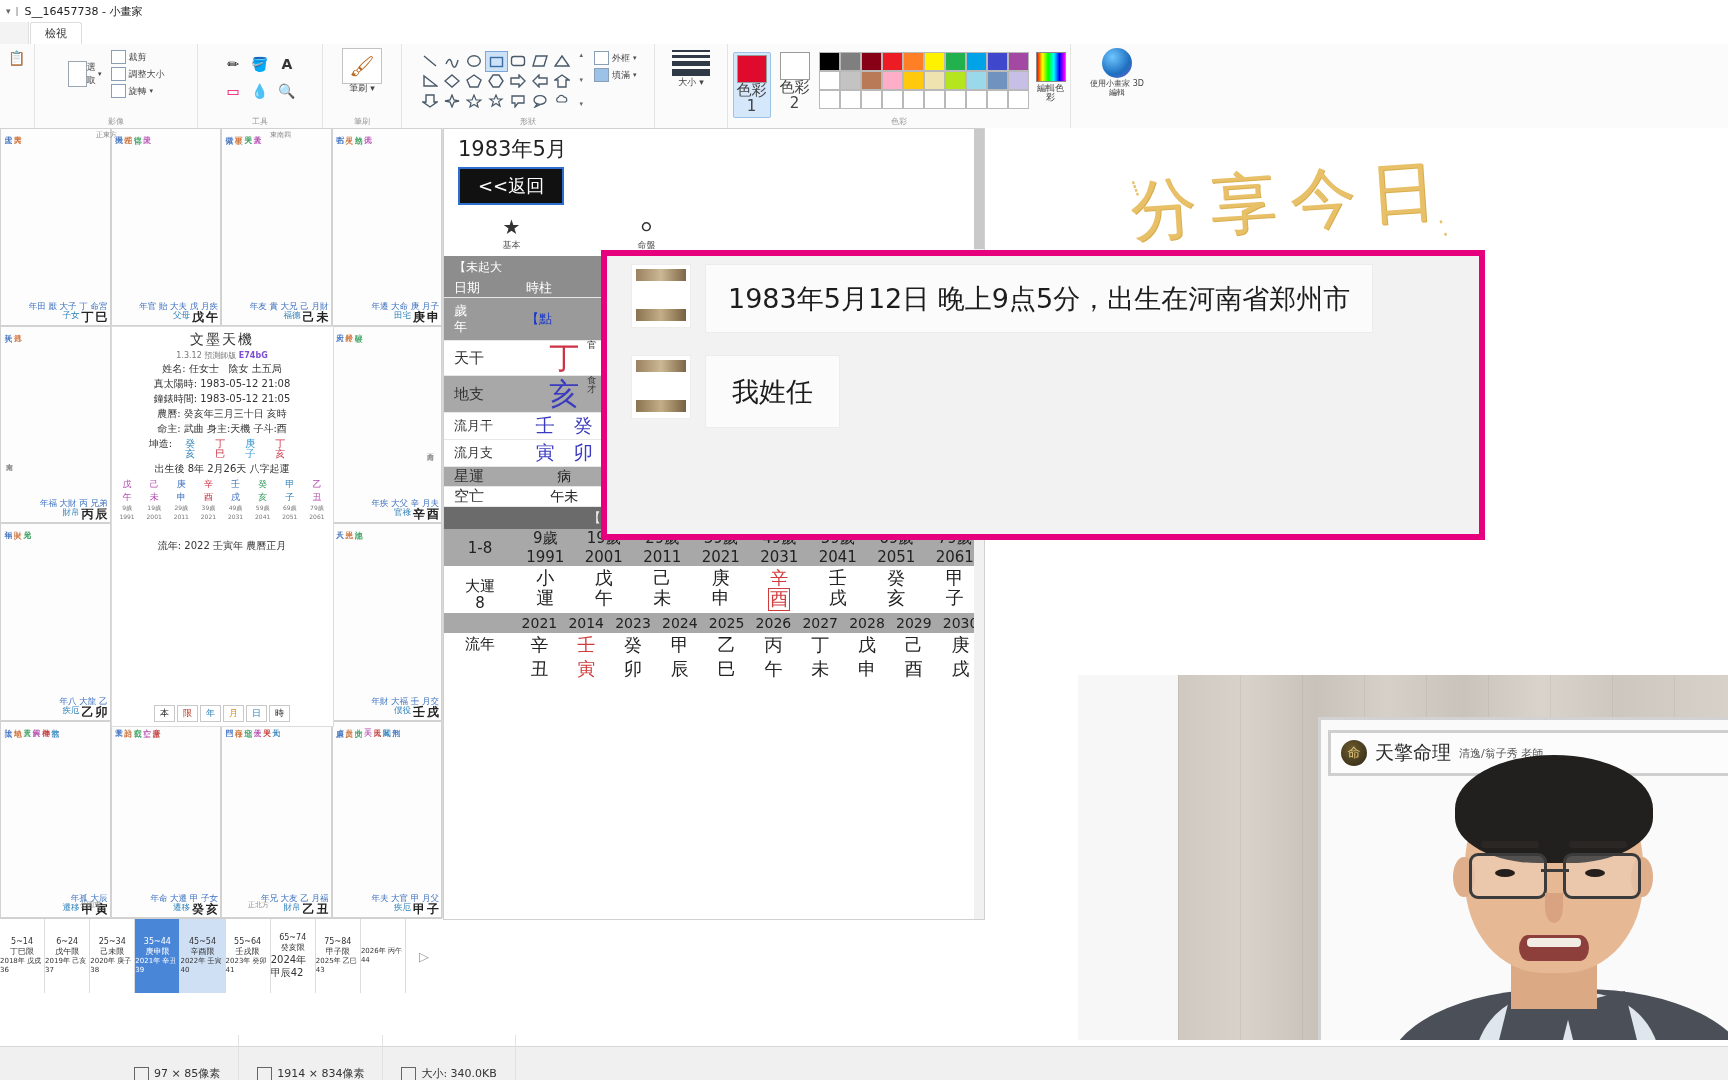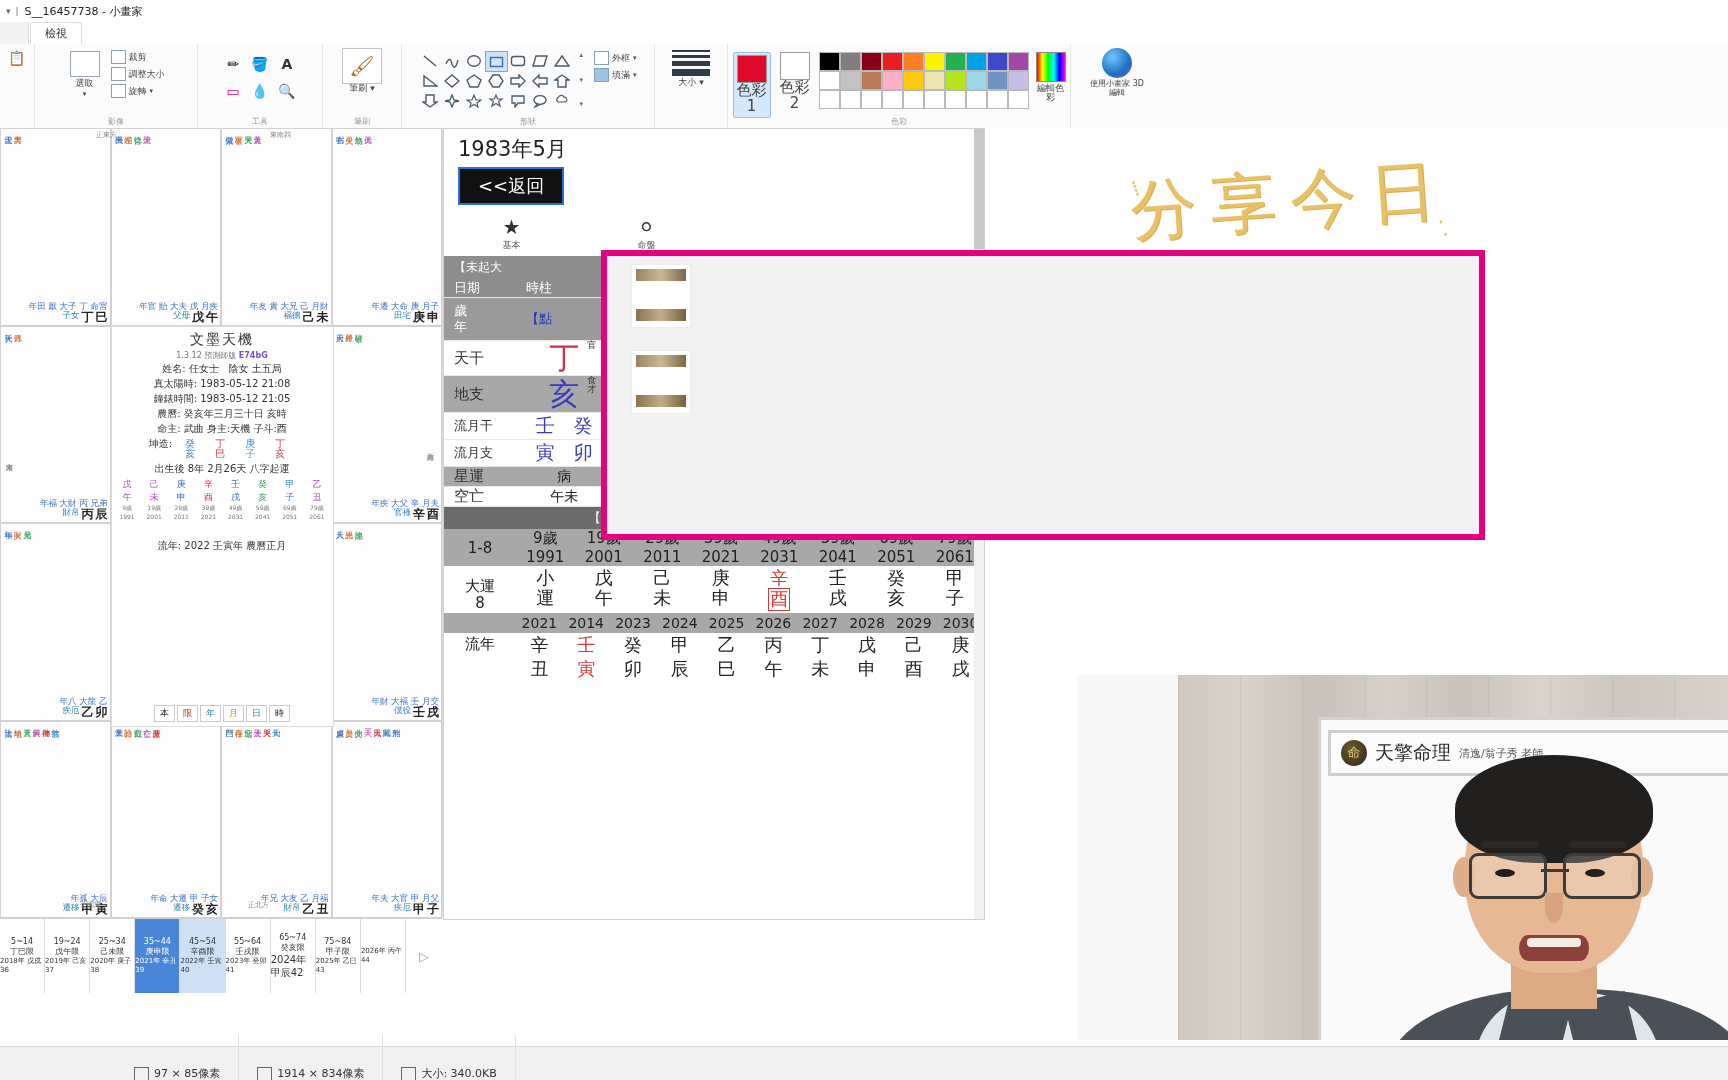--- a/index.html
+++ b/index.html
@@ -37,21 +37,21 @@
     position:relative;border-right:1px solid #e4e4e4;display:flex;flex-direction:column;
     align-items:center;justify-content:flex-start;padding:4px 6px 0 6px;
   }
   .rib-group .grp-label{
     position:absolute;bottom:1px;left:0;right:0;text-align:center;font-size:8px;color:#9b9b9b;
   }
   .rib-row{display:flex;align-items:center;gap:5px;}
   .rib-col{display:flex;flex-direction:column;gap:3px;}
   .mini-item{display:flex;align-items:center;gap:3px;font-size:9px;color:#4a4a4a;white-space:nowrap;}
   .sq-icon{width:13px;height:12px;border:1px solid #8a9fb5;background:#fff;display:inline-block;}
-  .big-btn{display:flex;flex-direction:column;align-items:center;font-size:9px;color:#444;width:34px;}
+  .big-btn{display:flex;align-items:center;font-size:9px;color:#444;width:34px;}
   .big-sq{width:28px;height:24px;border:1px solid #9aa7b3;background:#fff;}
   .tool-glyph{width:22px;height:20px;display:flex;align-items:center;justify-content:center;font-size:14px;}
   .brush-box{width:38px;height:34px;border:1px solid #c3c3c3;background:#fff;
     display:flex;align-items:center;justify-content:center;font-size:20px;color:#b5651d;}
   
   .shape-gal{display:grid;grid-template-columns:repeat(7,21px);grid-template-rows:repeat(3,19px);gap:1px;}
   .shape-cell{width:21px;height:19px;display:flex;align-items:center;justify-content:center;}
   .shape-cell svg{display:block;}
   .shape-sel{background:#cde2f7;border:1px solid #7aa7d9;}
   .gal-arrows{display:flex;flex-direction:column;justify-content:space-between;height:57px;font-size:7px;color:#666;padding-left:2px;}
@@ -841,21 +841,21 @@
     <div class="zw-dirlabel" style="left:248px;top:772px">正北方</div>
   </div>
 
   <div id="decade-strip">
       <div class="dec-cell">
         <div>5~14</div>
         <div>丁巳限</div>
         <div style="font-size:7px">2018年 戊戌36</div>
       </div>
       <div class="dec-cell">
-        <div>19~24</div>
+        <div>6~24</div>
         <div>戊午限</div>
         <div style="font-size:7px">2019年 己亥37</div>
       </div>
       <div class="dec-cell">
         <div>25~34</div>
         <div>己未限</div>
         <div style="font-size:7px">2020年 庚子38</div>
       </div>
       <div class="dec-cell sel">
         <div>35~44</div>
@@ -1149,23 +1149,25 @@
     </div>
 
     <div id="bazi-scrollbar">
       <div id="bazi-scrollthumb"></div>
     </div>
   </div>
 
   <div id="chat-overlay">
     <div class="chat-row">
       <div class="chat-avatar"></div>
+      <div class="chat-bubble">1983年5月12日 晚上9点5分，出生在河南省郑州市</div>
     </div>
     <div class="chat-row" style="padding-top:22px">
       <div class="chat-avatar"></div>
+      <div class="chat-bubble small">我姓任</div>
     </div>
   </div>
 
   <div id="hw-dots">⁞</div>
   <div id="handwriting">分享今日</div>
   <div id="hw-dots2">⁚</div>
 
   <div id="webcam">
     <div class="cam-inner">
       <div class="cam-wall-lines"></div>

